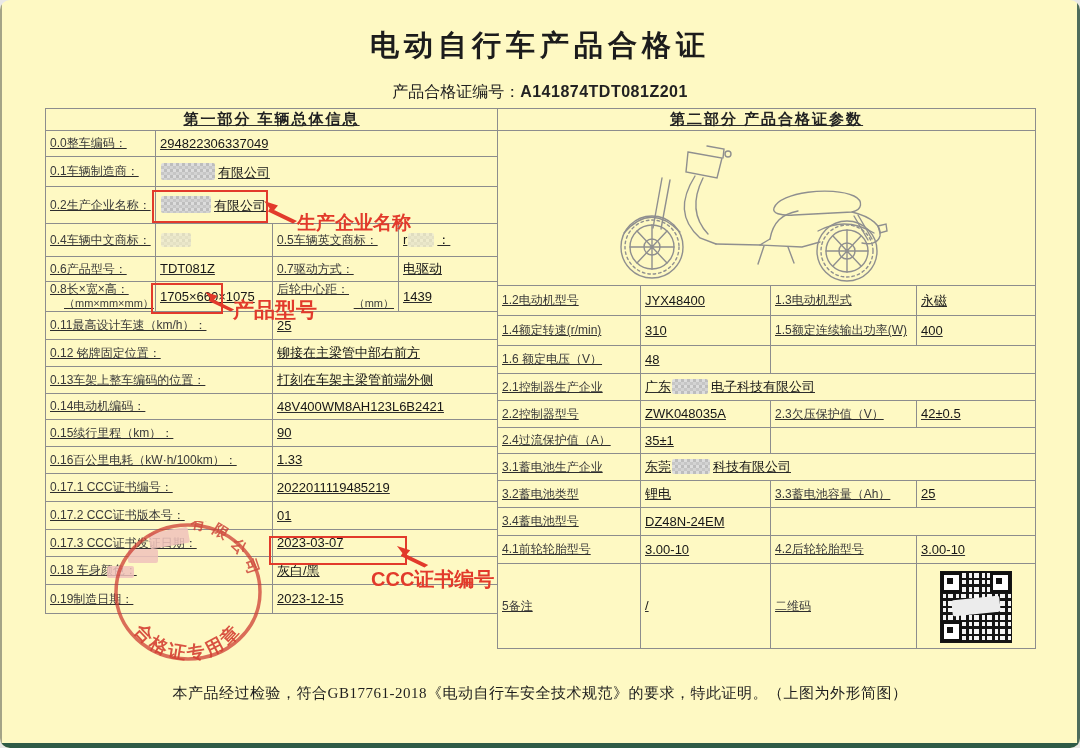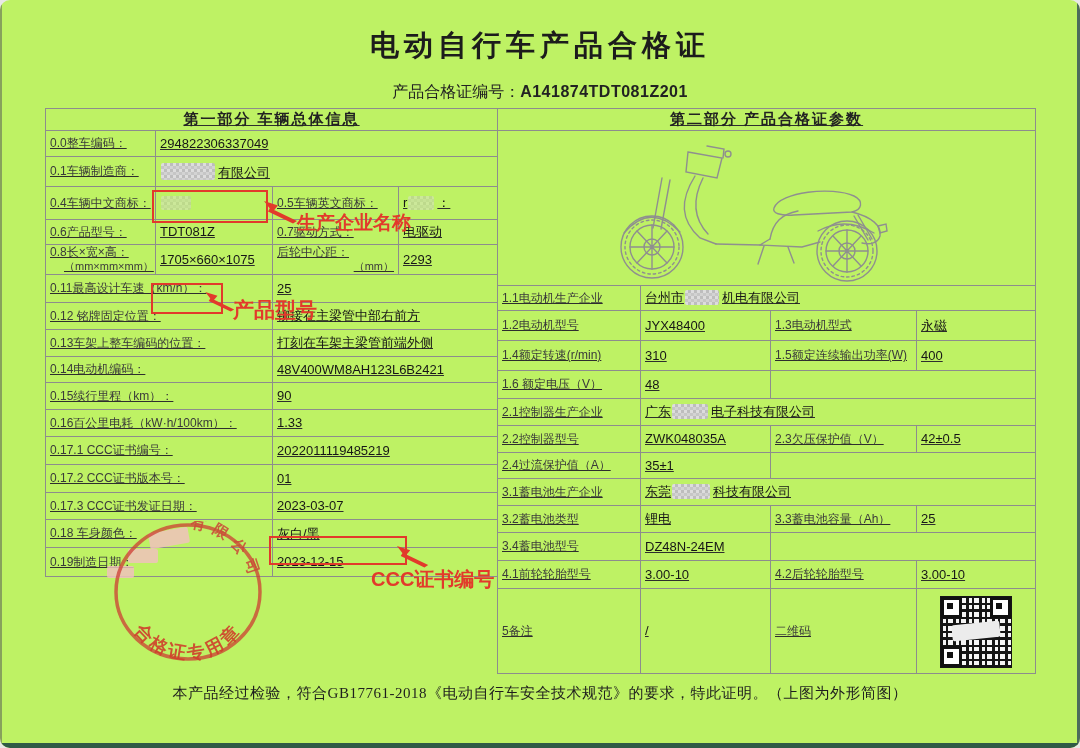--- a/index.html
+++ b/index.html
@@ -1,18 +1,18 @@
 <!DOCTYPE html>
 <html><head>
 <meta charset="utf-8">
 <style>
   html,body{margin:0;padding:0;background:#e9e8e6;}
   #stage{
     position:relative;width:1080px;height:748px;overflow:hidden;
-    background:#bef264;border-radius:10px;
+    background:#fef9c3;border-radius:10px;
     font-family:"Liberation Sans",sans-serif;color:#2e2e2e;
   }
   
   .edge-left{position:absolute;left:0;top:0;width:2px;height:100%;background:#5a5f56;opacity:.55;}
   .edge-right{position:absolute;right:0;top:0;width:3px;height:100%;background:#4d6c5c;}
   .edge-bottom{position:absolute;left:0;bottom:0;width:100%;height:5px;background:#2f5b46;}
 
   .title{position:absolute;left:0;top:26px;width:100%;text-align:center;
     font-family:"Liberation Serif",serif;font-weight:700;font-size:29px;letter-spacing:5px;color:#1c1c1c;}
   .certline{position:absolute;left:0;top:82px;width:100%;text-align:center;font-size:16px;color:#222;}
@@ -75,37 +75,41 @@
         </tr>
 
     <tr style="height:26px">
       <td>0.0整车编码：</td>
       <td colspan="3" class="v">294822306337049</td>
     </tr>
     <tr style="height:30px">
       <td>0.1车辆制造商：</td>
       <td colspan="3" class="v"><span class="blur" style="width:54px;height:17px"></span><span>有限公司</span></td>
     </tr>
+    <tr style="height:37px">
+      <td>0.2生产企业名称：</td>
+      <td colspan="3" class="v"><span class="blur" style="width:50px;height:17px"></span><span>有限公司</span></td>
+    </tr>
     <tr style="height:33px">
       <td>0.4车辆中文商标：</td>
       <td class="v"><span class="blur light" style="width:30px;height:14px"></span></td>
       <td>0.5车辆英文商标：</td>
       <td class="v"><span>r</span><span class="blur light" style="width:26px;height:14px"></span><span>：</span></td>
     </tr>
     <tr style="height:25px">
       <td>0.6产品型号：</td>
       <td class="v">TDT081Z</td>
       <td>0.7驱动方式：</td>
       <td class="v">电驱动</td>
     </tr>
     <tr style="height:30px">
       <td><span>0.8长×宽×高：</span><span class="sub">（mm×mm×mm）</span></td>
       <td class="v">1705×660×1075</td>
       <td><span>后轮中心距：</span><span class="sub">（mm）</span></td>
-      <td class="v">2293</td>
+      <td class="v">1439</td>
     </tr>
     <tr style="height:28px">
           <td colspan="2">0.11最高设计车速（km/h）：</td>
           <td colspan="2" class="v">25</td>
         </tr>
     <tr style="height:27px">
           <td colspan="2">0.12 铭牌固定位置：</td>
           <td colspan="2" class="v">铆接在主梁管中部右前方</td>
         </tr>
     <tr style="height:27px">
@@ -187,24 +191,20 @@
             <path d="M316,97 Q344,82 372,99"></path>
             <path d="M352,82 L366,106 M356,81 L370,105"></path>
             <path d="M258,111 L300,113 L318,108"></path>
             <path d="M262,112 L256,130 M286,113 L292,129"></path>
             <path d="M376,92 L384,90 L385,97 L378,99 Z"></path>
           </g>
         </svg>
       </td>
     </tr>
 
-    <tr style="height:25px">
-      <td>1.1电动机生产企业</td>
-      <td colspan="3" class="v"><span>台州市</span><span class="blur" style="width:34px;height:15px"></span><span>机电有限公司</span></td>
-    </tr>
     <tr style="height:30px">
       <td>1.2电动机型号</td>
       <td class="v">JYX48400</td>
       <td>1.3电动机型式</td>
       <td class="v">永磁</td>
     </tr>
     <tr style="height:30px">
       <td>1.4额定转速(r/min)</td>
       <td class="v">310</td>
       <td>1.5额定连续输出功率(W)</td>

